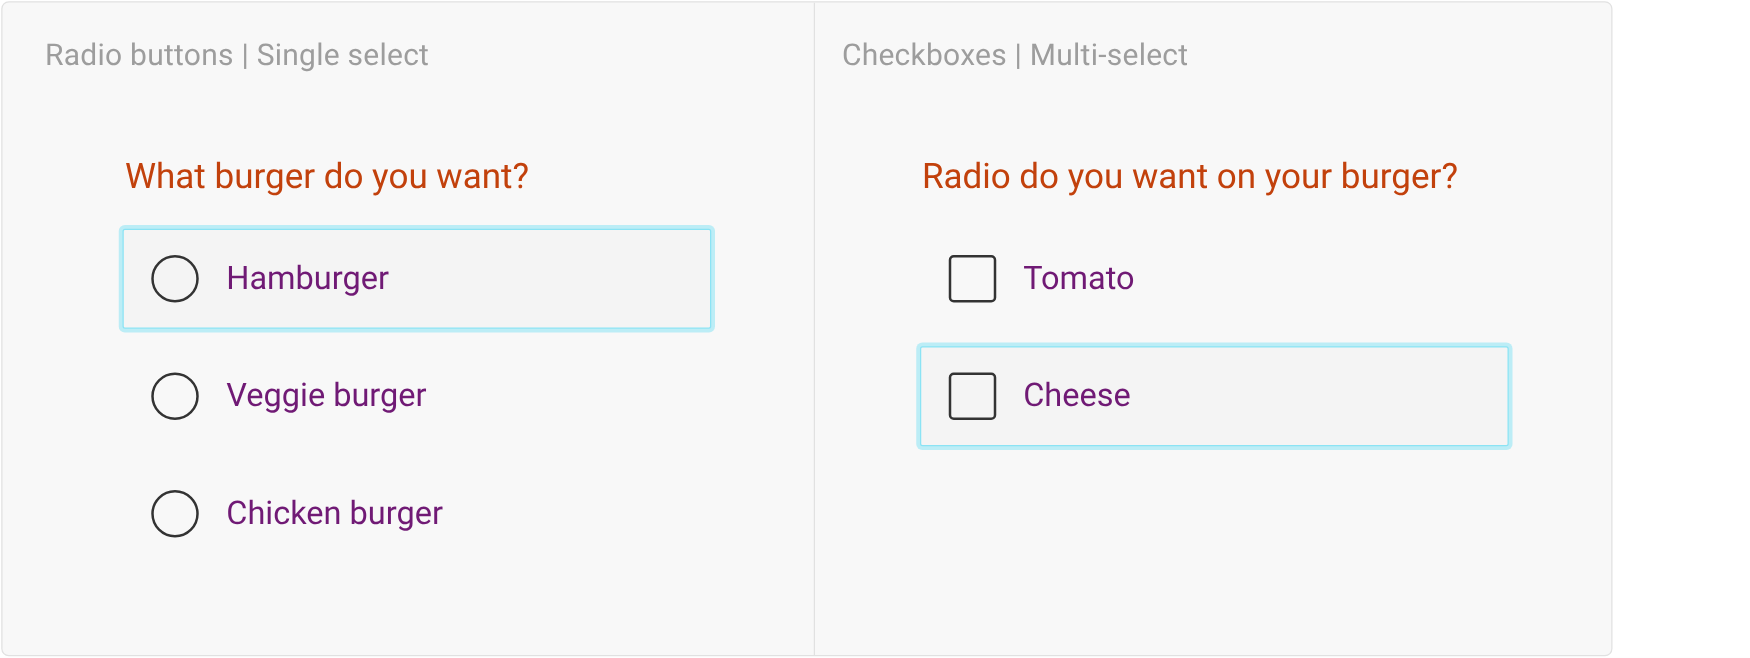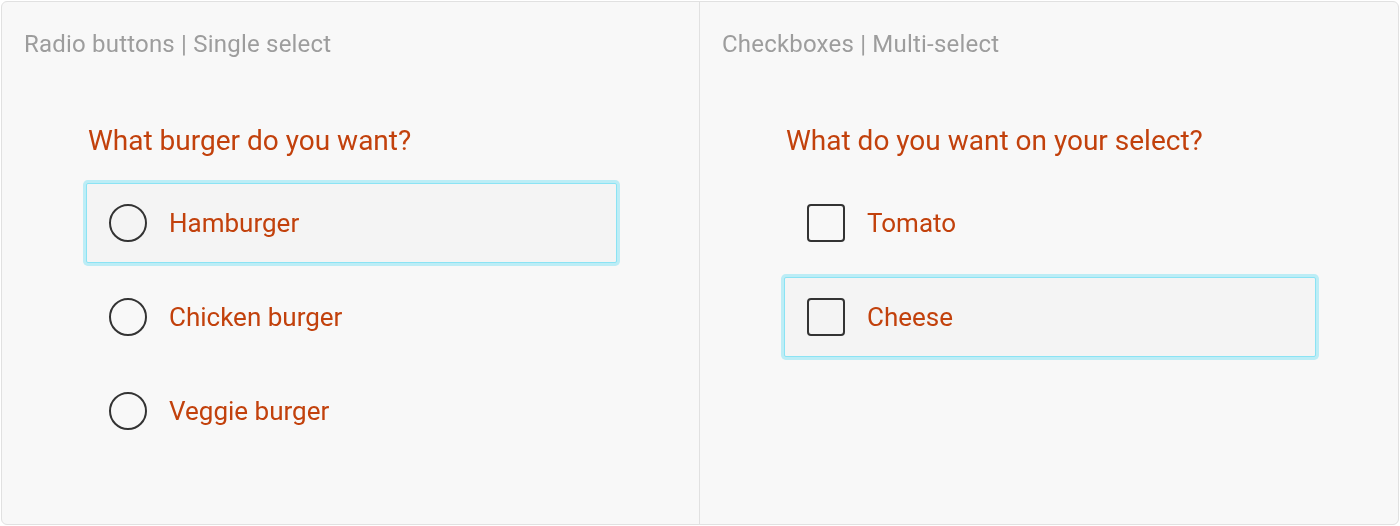--- a/index.html
+++ b/index.html
@@ -6,27 +6,28 @@
   html, body {
     margin: 0;
     padding: 0;
     width: 1400px;
     height: 526px;
     font-family: -apple-system, BlinkMacSystemFont, "Segoe UI", Roboto, "Helvetica Neue", Arial, sans-serif;
     background: #fff;
   }
   .wrap {
     display: flex;
-    width: 1398px;
+    width: 1289px;
     height: 524px;
     margin: 1px;
     border: 1px solid #e1e1e1;
     border-radius: 6px;
     overflow: hidden;
     background: #f8f8f8;
+    padding-left: 12px;
   }
   .panel {
     flex: 1 1 50%;
     display: flex;
     flex-direction: column;
     padding: 28px 22px 30px 22px;
   }
   .panel.left { border-right: 1px solid #e1e1e1; }
   .panel-label {
     font-size: 24px;
@@ -65,21 +66,21 @@
     height: 38px;
     border: 2px solid #333;
     flex: 0 0 auto;
     background: transparent;
   }
   .ctrl.radio { border-radius: 50%; }
   .ctrl.checkbox { border-radius: 4px; }
   .opt-label {
     margin-left: 22px;
     font-size: 26px;
-    color: #c2410c;
+    color: #701a75;
   }
 </style>
 </head>
 <body>
 
 <div class="wrap">
 
   <div class="panel left">
     <div class="panel-label">Radio buttons | Single select</div>
 
@@ -88,37 +89,37 @@
 
       <div class="options">
 
         <div class="option highlight">
           <span class="ctrl radio"></span>
           <span class="opt-label">Hamburger</span>
         </div>
 
         <div class="option">
           <span class="ctrl radio"></span>
-          <span class="opt-label">Chicken burger</span>
+          <span class="opt-label">Veggie burger</span>
         </div>
 
         <div class="option">
           <span class="ctrl radio"></span>
-          <span class="opt-label">Veggie burger</span>
+          <span class="opt-label">Chicken burger</span>
         </div>
 
       </div>
     </div>
   </div>
 
   <div class="panel">
     <div class="panel-label">Checkboxes | Multi-select</div>
 
     <div class="group">
-      <div class="question">What do you want on your select?</div>
+      <div class="question">Radio do you want on your burger?</div>
 
       <div class="options">
 
         <div class="option">
           <span class="ctrl checkbox"></span>
           <span class="opt-label">Tomato</span>
         </div>
 
         <div class="option highlight">
           <span class="ctrl checkbox"></span>

